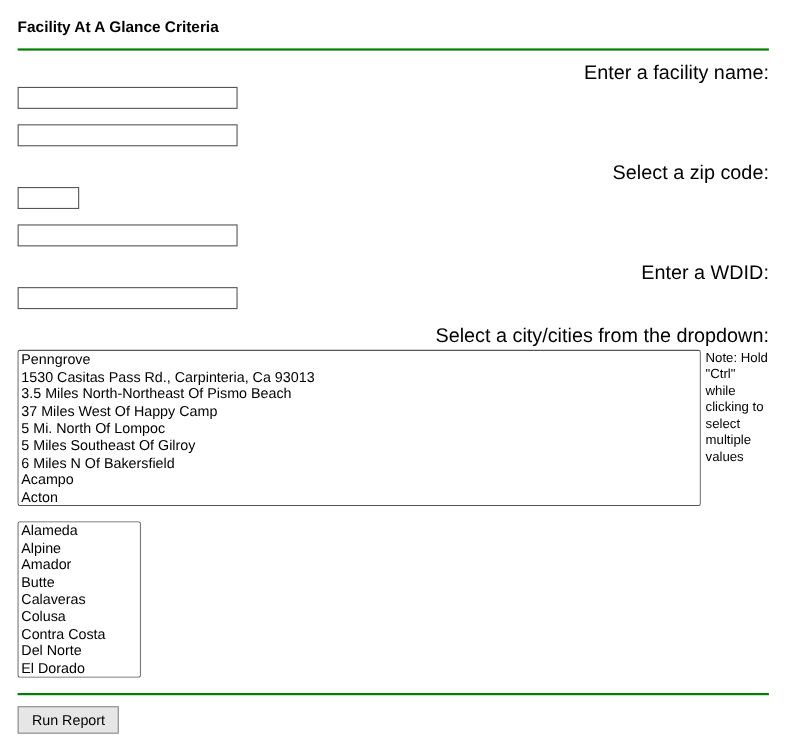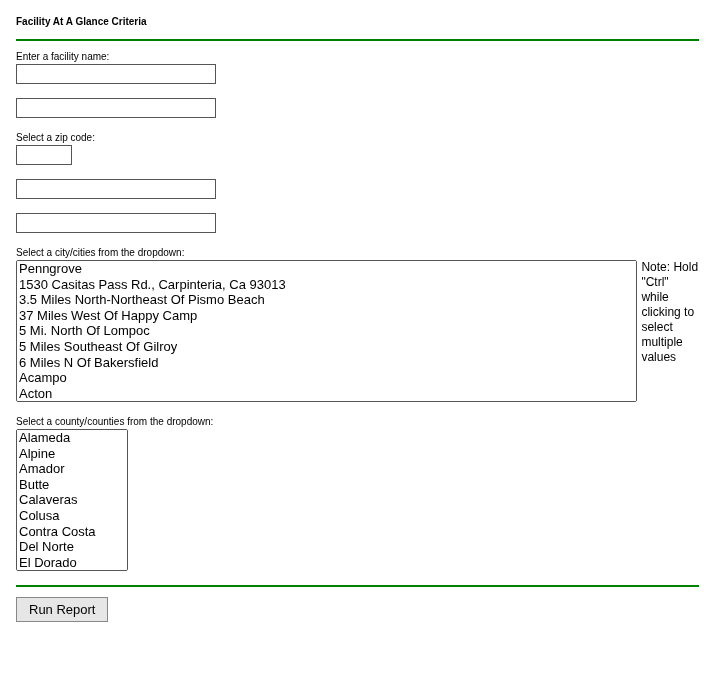--- a/index.html
+++ b/index.html
@@ -7,38 +7,39 @@
       margin: 0;
       padding: 16px;
       font-family: Arial, Helvetica, sans-serif;
       font-size: 13px;
       color: #000;
       background: #fff;
       width: 715px;
     }
     h3.page-title {
       margin: 0 0 12px 0;
-      font-size: 10px;
+      font-size: 14px;
       font-weight: bold;
     }
     hr.green {
       border: none;
       border-top: 2px solid #008000;
       margin: 0 0 10px 0;
     }
     hr.green.bottom {
       margin: 10px 0 10px 0;
     }
     .field-group {
       margin-bottom: 14px;
     }
     .field-label {
       display: block;
       margin-bottom: 2px;
-      font-size: 10px;
+      font-size: 18px;
+      text-align: right;
     }
     input[type="text"] {
       border: 1px solid #555;
       padding: 2px 4px;
       font-size: 13px;
       height: 20px;
       background: #fff;
     }
     input.w-200 { width: 200px; }
     input.w-56  { width: 56px;  }
@@ -100,20 +101,21 @@
 <div class="field-group">
   <label class="field-label">Select a zip code:</label>
   <input type="text" class="w-56" value="" style="">
 </div>
 
 <div class="field-group">
   <input type="text" class="w-200" value="" style="">
 </div>
 
 <div class="field-group">
+  <label class="field-label">Enter a WDID:</label>
   <input type="text" class="w-200" value="" style="">
 </div>
 
 <div class="field-group">
   <label class="field-label">Select a city/cities from the dropdown:</label>
   <div class="city-row">
     <select multiple="" size="10" class="city-select" id="city-select">
         <option> Penngrove</option>
         <option>1530 Casitas Pass Rd., Carpinteria, Ca 93013</option>
         <option>3.5 Miles North-Northeast Of Pismo Beach</option>
@@ -123,21 +125,20 @@
         <option>6 Miles N Of Bakersfield</option>
         <option>Acampo</option>
         <option>Acton</option>
         <option>Adelaida</option>
       </select>
     <div class="note">Note: Hold "Ctrl" while clicking to select multiple values</div>
   </div>
 </div>
 
 <div class="field-group">
-  <label class="field-label">Select a county/counties from the dropdown:</label>
   <select multiple="" size="10" class="county-select" id="county-select">
       <option>Alameda</option>
       <option>Alpine</option>
       <option>Amador</option>
       <option>Butte</option>
       <option>Calaveras</option>
       <option>Colusa</option>
       <option>Contra Costa</option>
       <option>Del Norte</option>
       <option>El Dorado</option>

